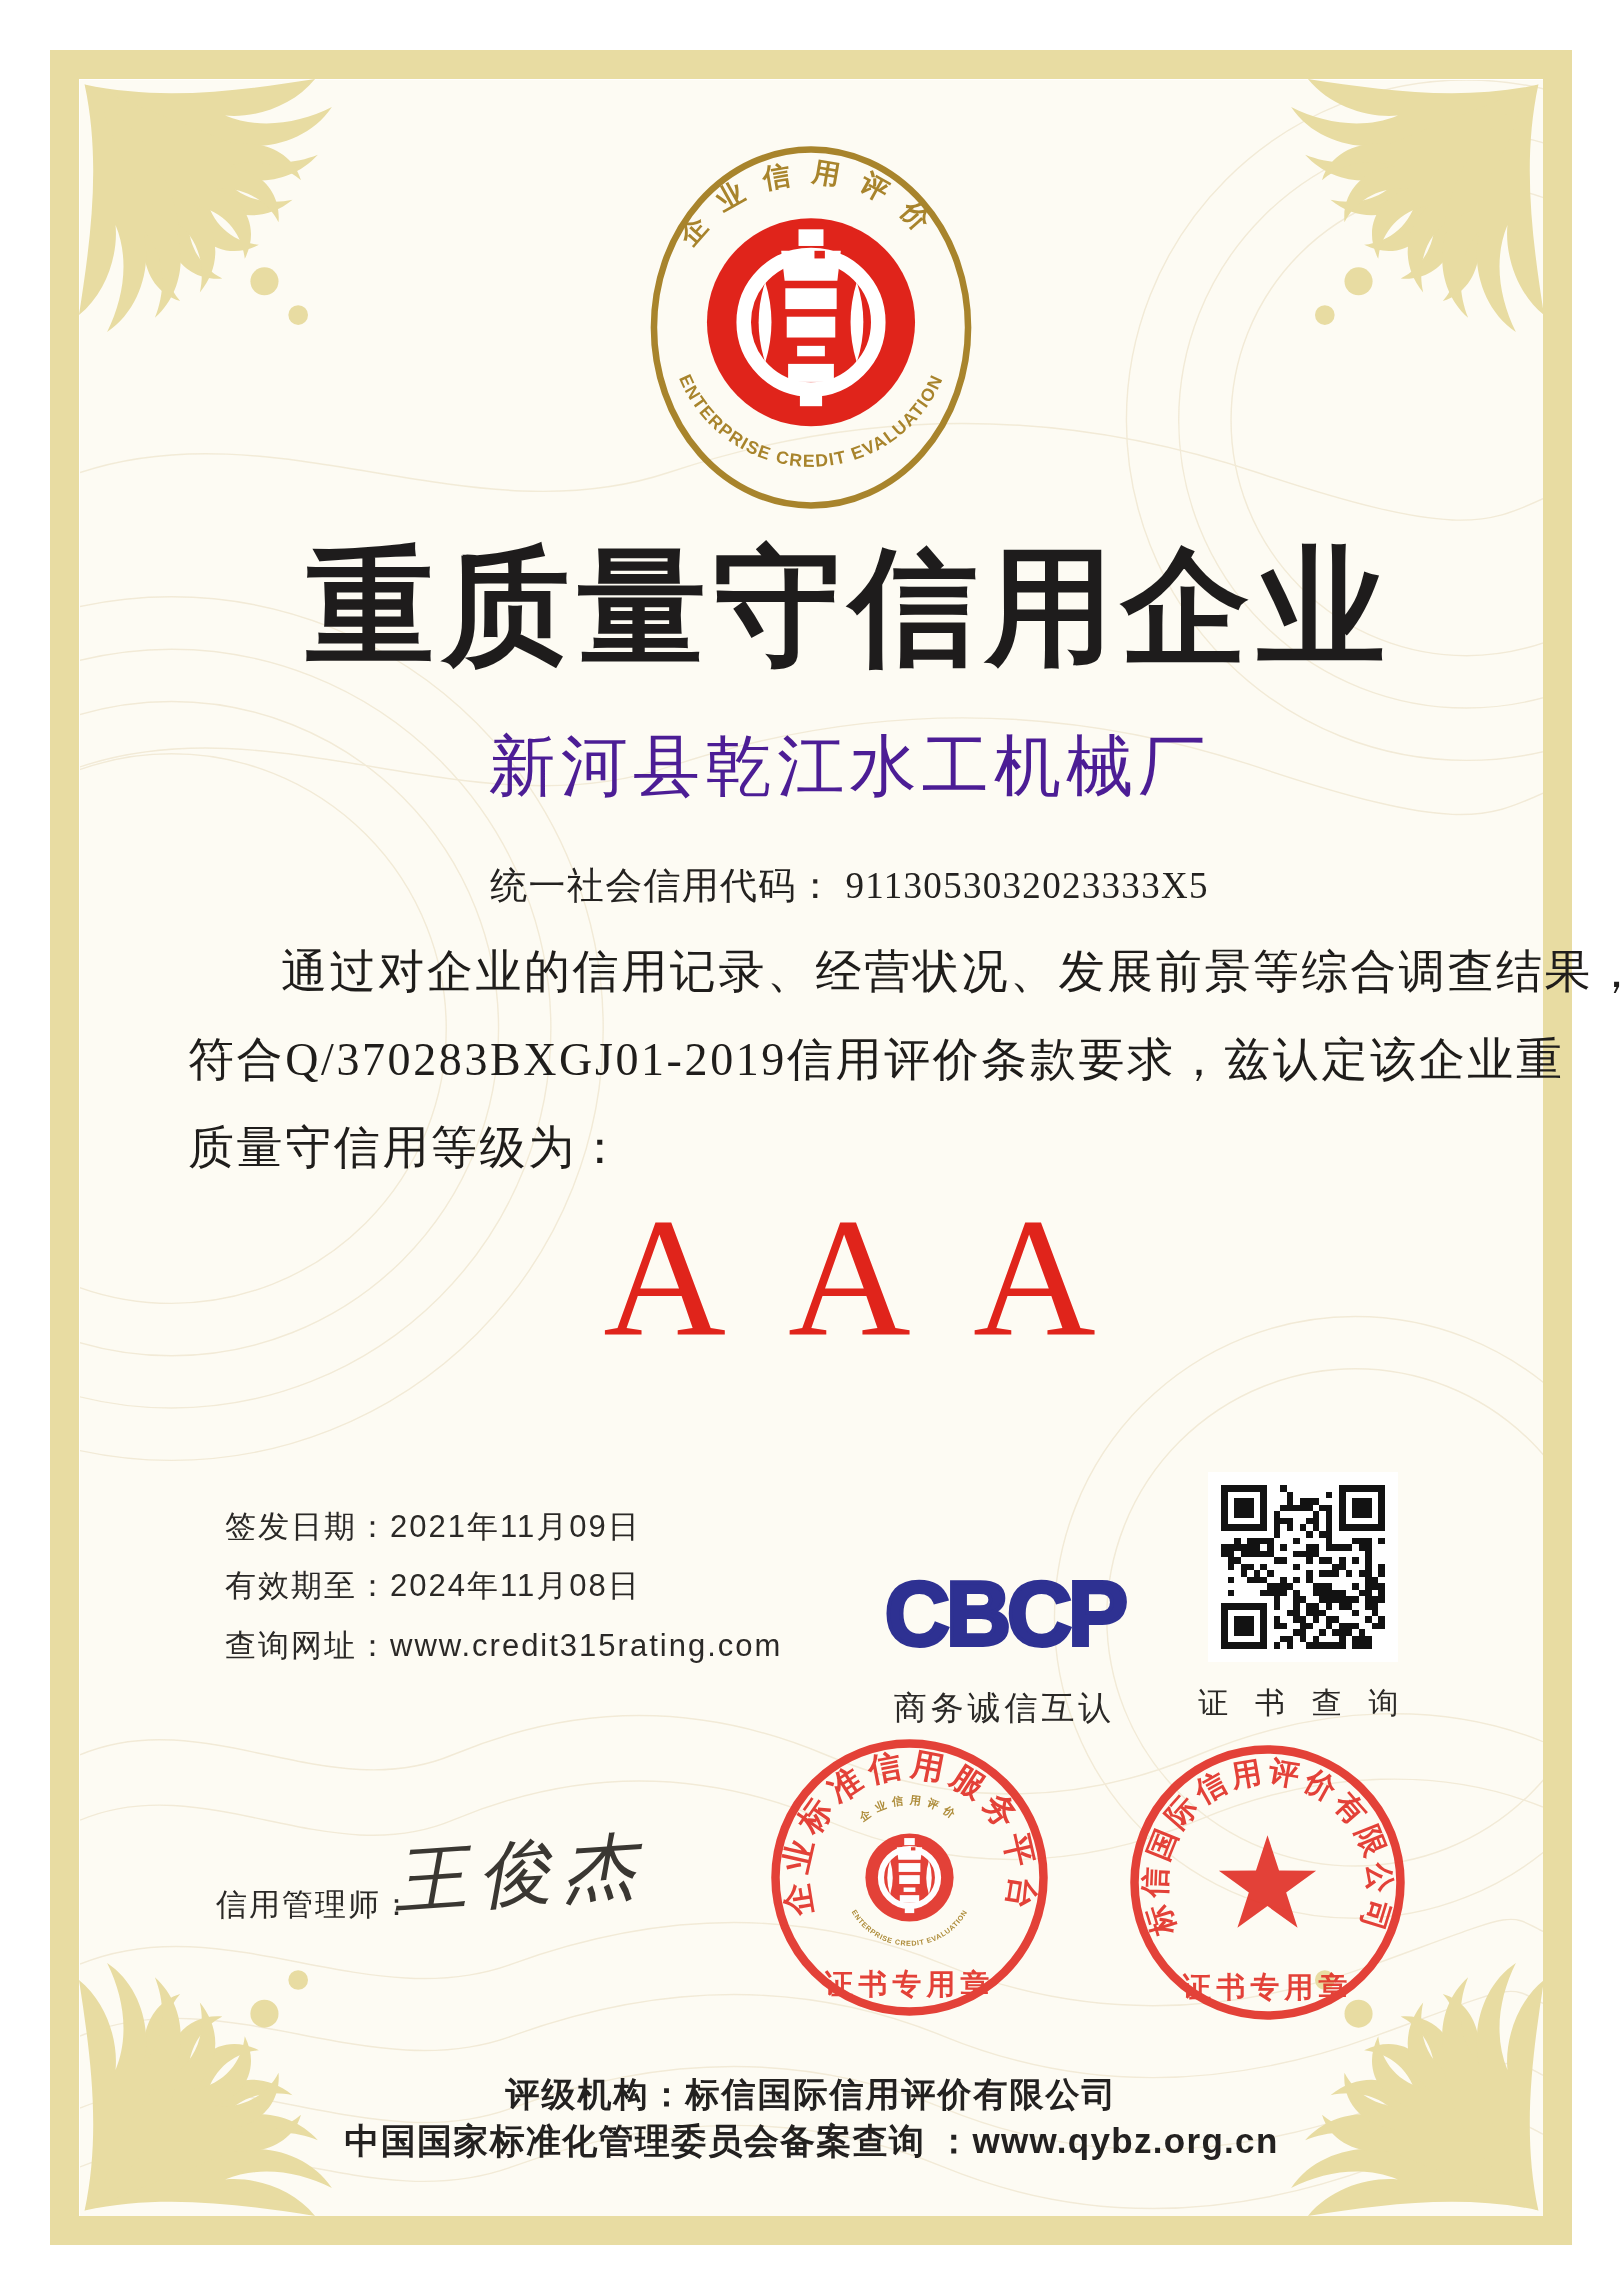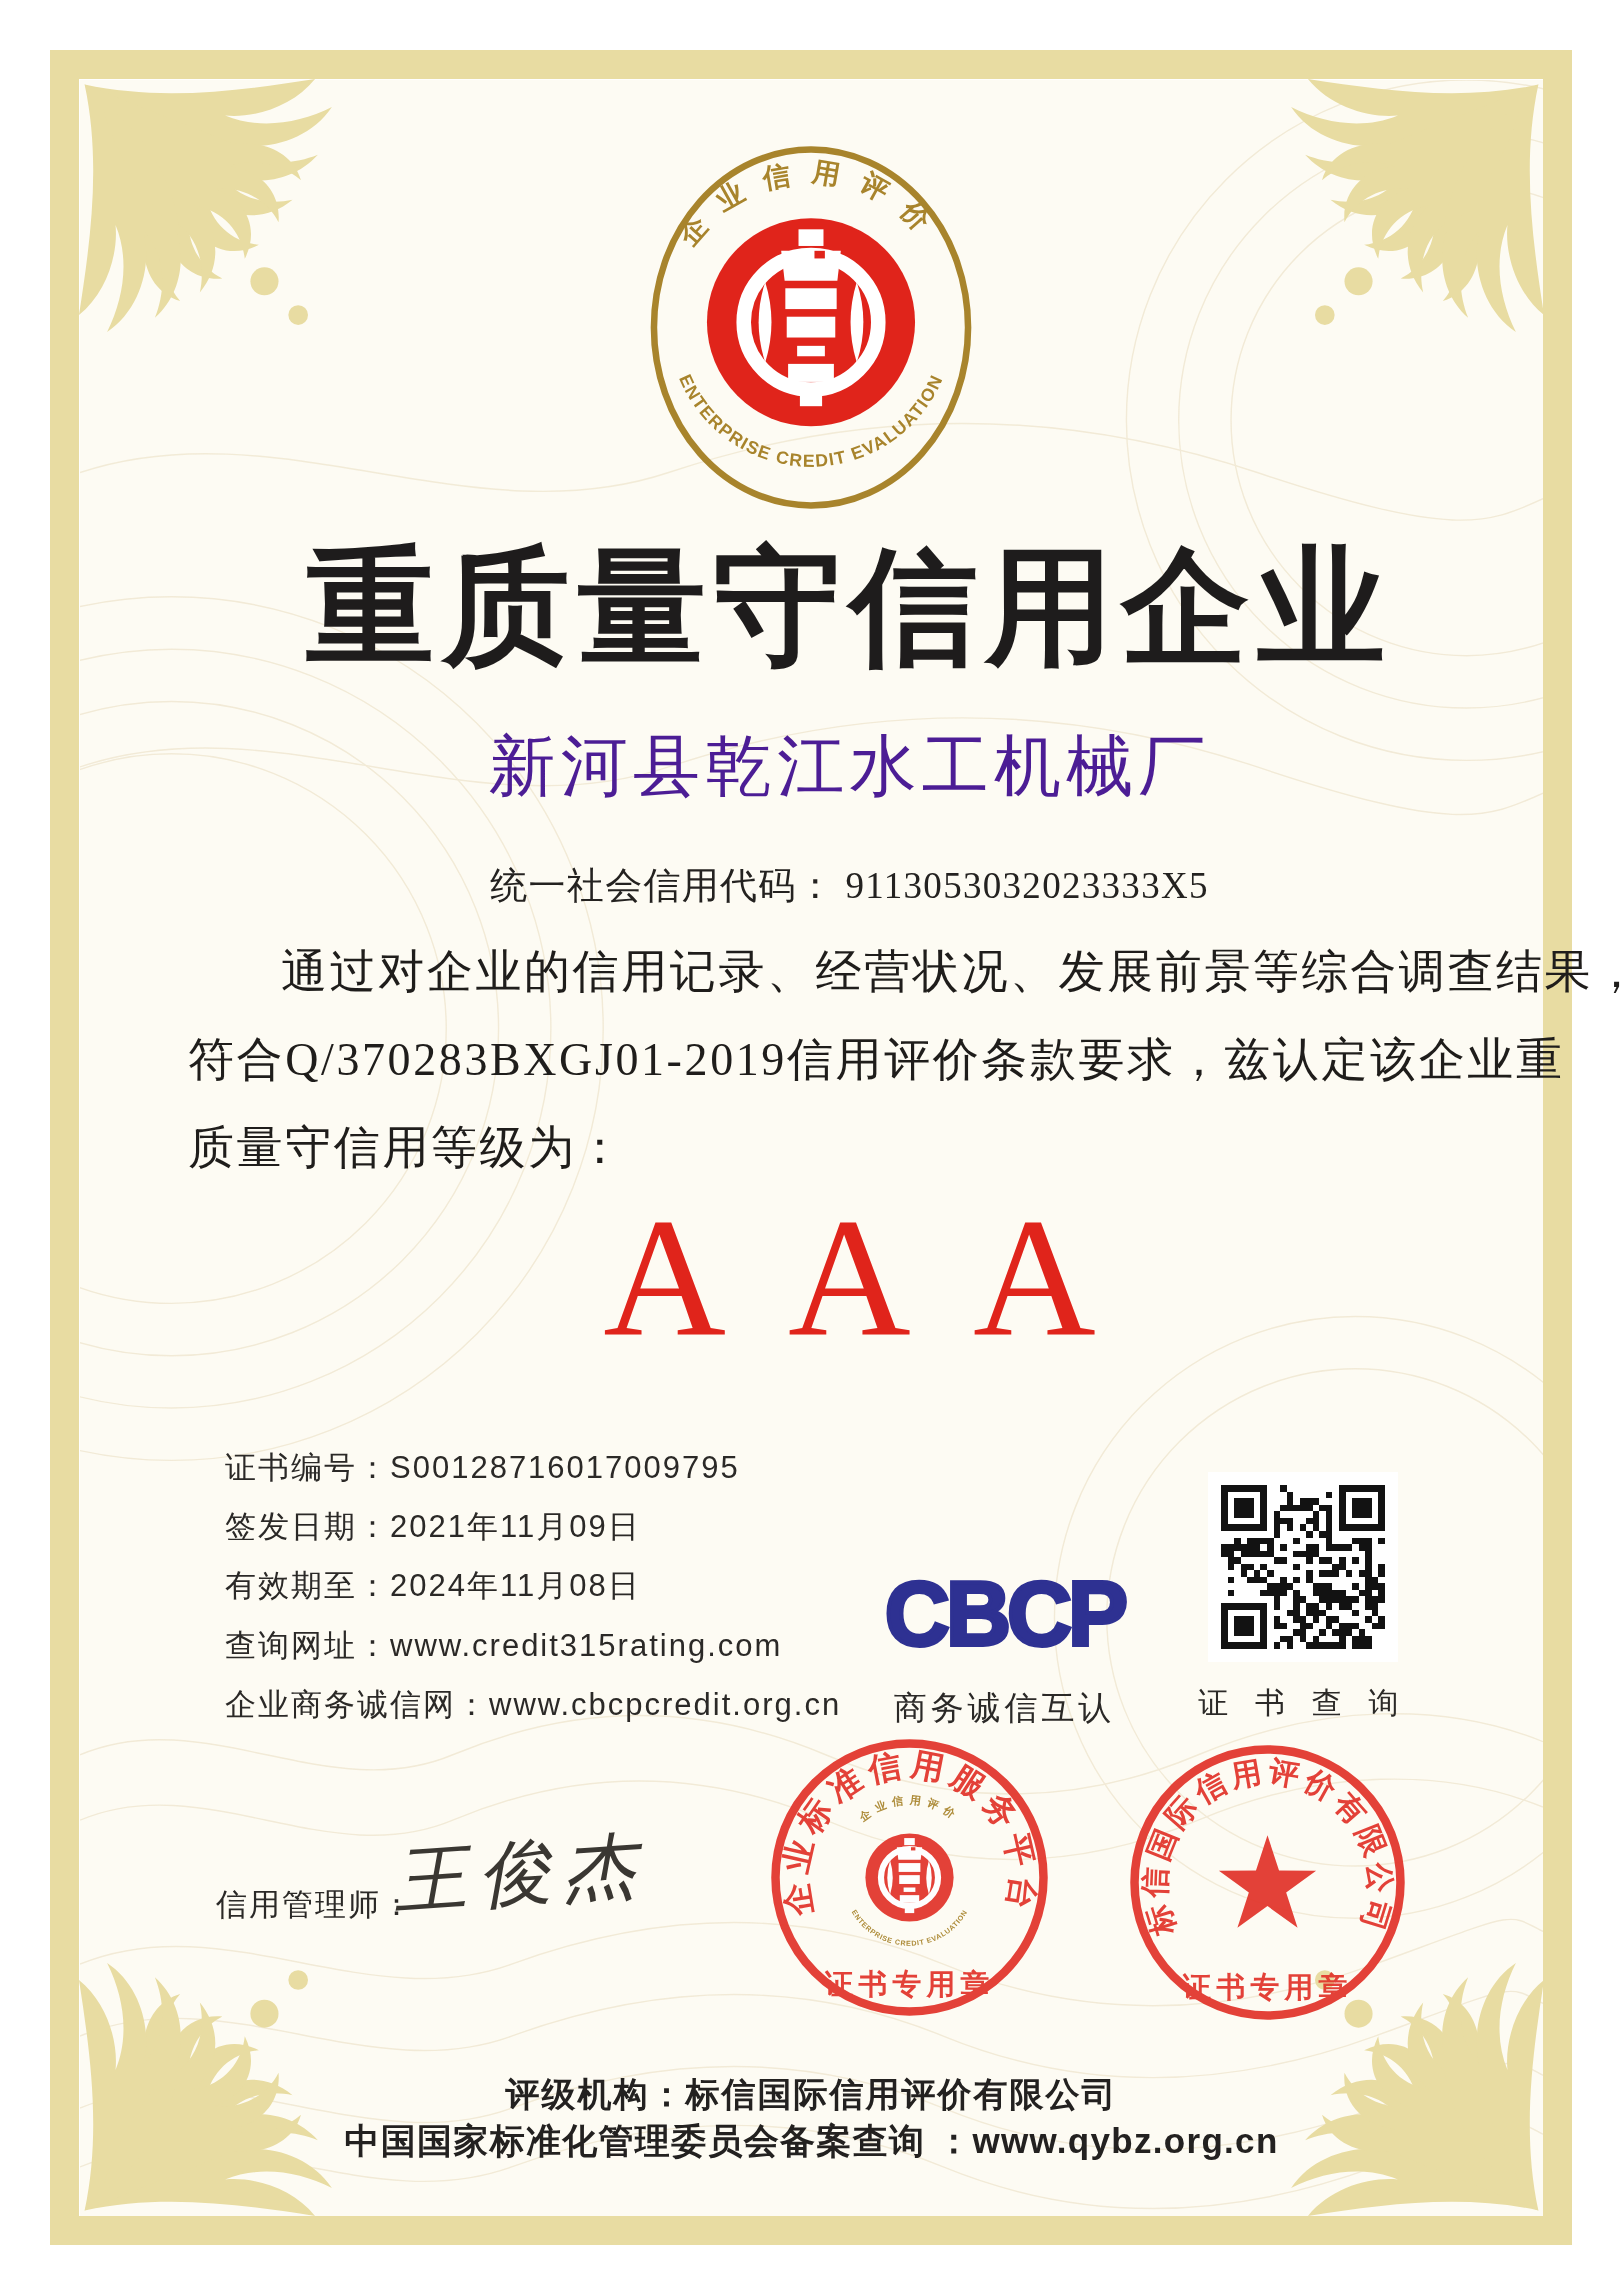--- a/index.html
+++ b/index.html
@@ -167,34 +167,28 @@
   <div class="abs centered serif title">重质量守信用企业</div>
   <div class="abs centered sans company">新河县乾江水工机械厂</div>
   <div class="abs centered serif credit-code">统一社会信用代码： 9113053032023333X5</div>
 
   <div class="para-line serif para-1">通过对企业的信用记录、经营状况、发展前景等综合调查结果，</div>
   <div class="para-line serif para-2">符合Q/370283BXGJ01-2019信用评价条款要求，兹认定该企业重</div>
   <div class="para-line serif para-3">质量守信用等级为：</div>
 
   <div class="abs centered serif rating">AAA</div>
 
-  <div class="detail-row d1">
-    <span>证书编号：</span><span>S00128716017009795</span>
-  </div>
   <div class="detail-row d2">
     <span>签发日期：</span><span>2021年11月09日</span>
   </div>
   <div class="detail-row d3">
     <span>有效期至：</span><span>2024年11月08日</span>
   </div>
   <div class="detail-row d4">
     <span>查询网址：</span><span>www.credit315rating.com</span>
-  </div>
-  <div class="detail-row d5">
-    <span>企业商务诚信网：</span><span>www.cbcpcredit.org.cn</span>
   </div>
 
   <div class="cbcp">CBCP</div>
   <div class="cbcp-caption">商务诚信互认</div>
 
   <div class="qr-box">
     <svg id="qr-svg" viewBox="0 0 29 29" shape-rendering="crispEdges">
         <rect x="2" y="2" width="1" height="1" fill="#121212"></rect>
         <rect x="3" y="2" width="1" height="1" fill="#121212"></rect>
         <rect x="4" y="2" width="1" height="1" fill="#121212"></rect>

